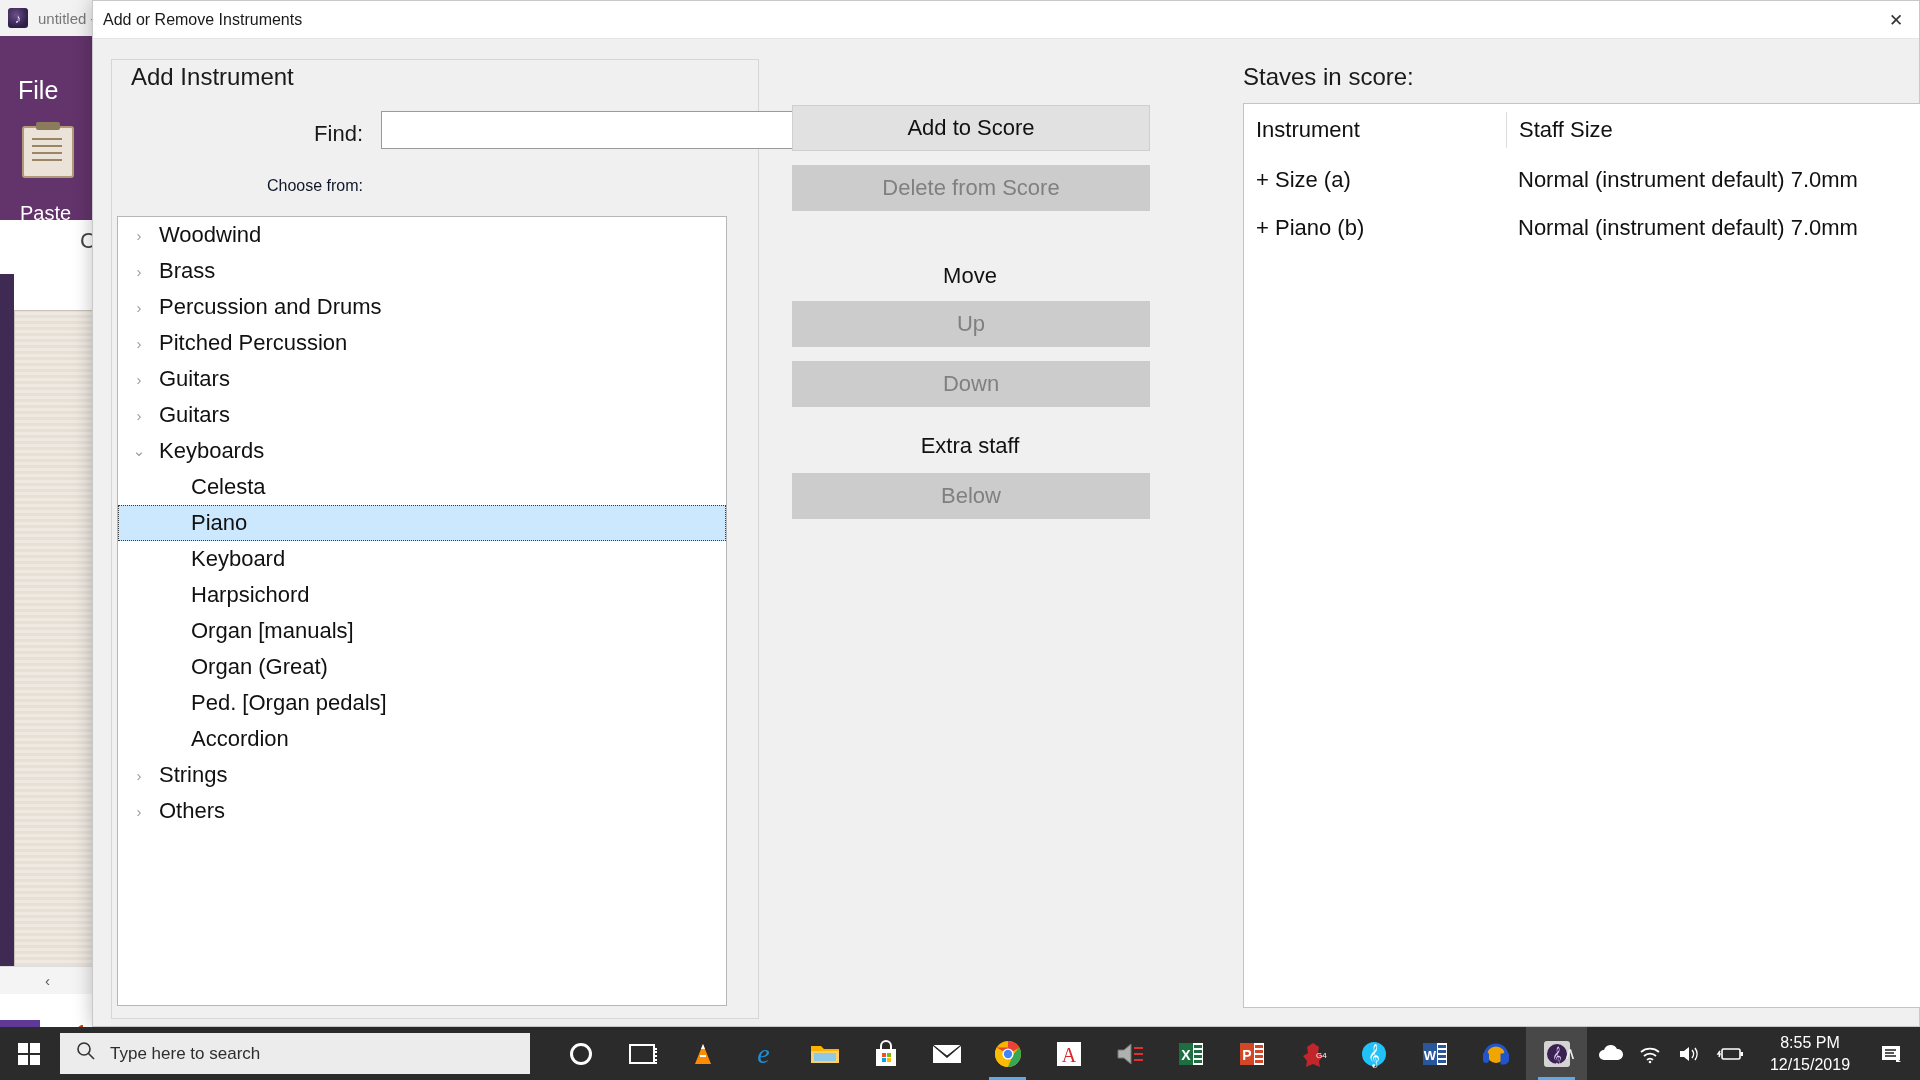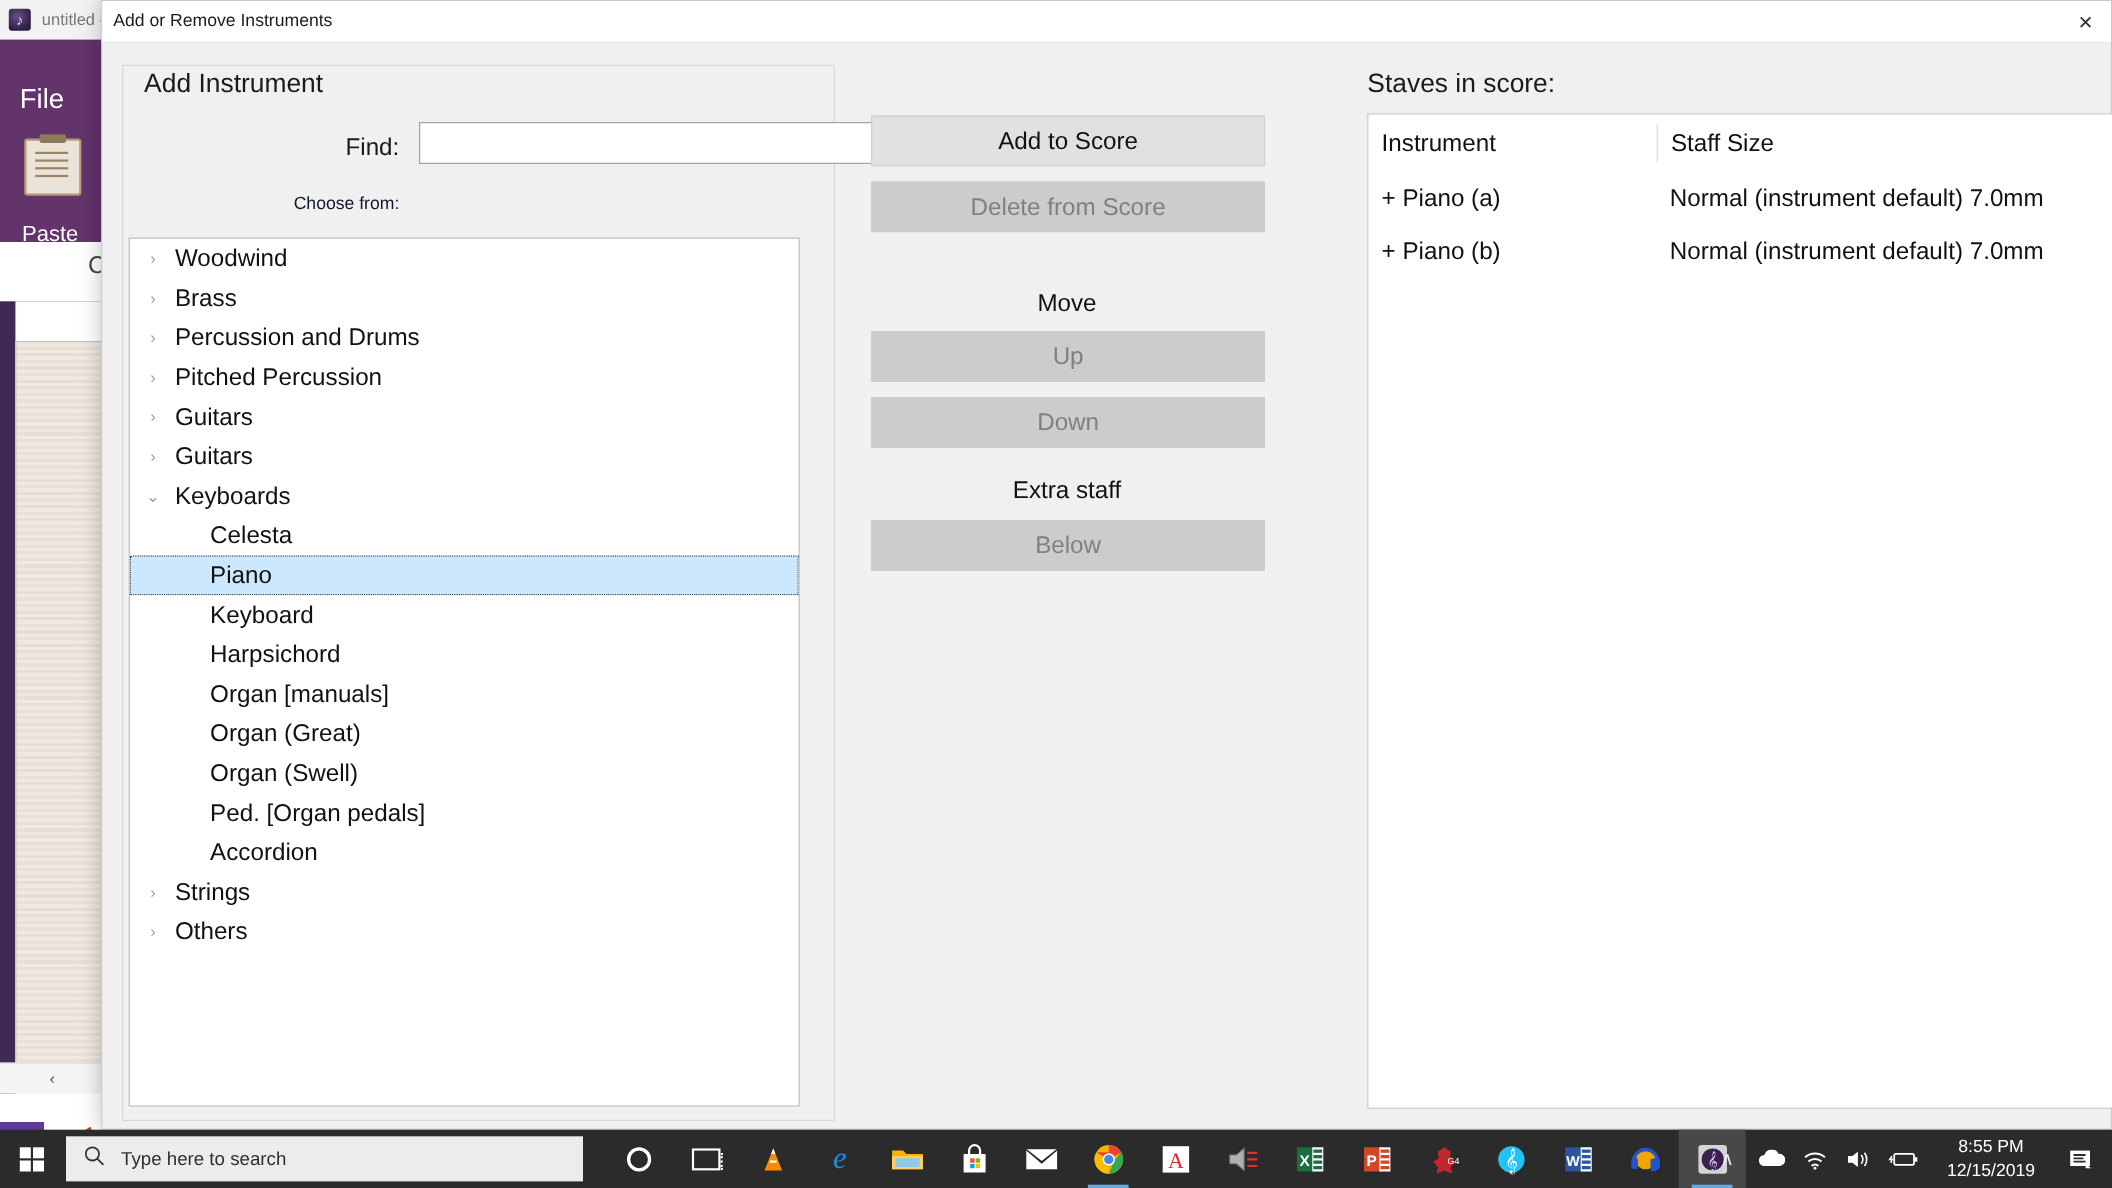--- a/index.html
+++ b/index.html
@@ -379,23 +379,20 @@
         <div class="tree-row leaf">
           <span class="lbl">Harpsichord</span>
         </div>
         <div class="tree-row leaf">
           <span class="lbl">Organ [manuals]</span>
         </div>
         <div class="tree-row leaf">
           <span class="lbl">Organ (Great)</span>
         </div>
         <div class="tree-row leaf">
-          <span class="lbl">Organ (Swell)</span>
-        </div>
-        <div class="tree-row leaf">
           <span class="lbl">Ped. [Organ pedals]</span>
         </div>
         <div class="tree-row leaf">
           <span class="lbl">Accordion</span>
         </div>
         <div class="tree-row group">
           <span class="twisty">›</span>
           <span class="lbl">Strings</span>
         </div>
         <div class="tree-row group">
@@ -417,21 +414,21 @@
     </div>
 
     <div class="staves-label">Staves in score:</div>
     <div class="staves-table">
       <div class="st-head">
         <div class="c1">Instrument</div>
         <div class="c2">Staff Size</div>
       </div>
       <div id="staves-rows">
           <div class="st-row">
-            <div class="c1">+ Piano (a)</div>
+            <div class="c1">+ Size (a)</div>
             <div class="c2">Normal (instrument default) 7.0mm</div>
           </div>
           <div class="st-row">
             <div class="c1">+ Piano (b)</div>
             <div class="c2">Normal (instrument default) 7.0mm</div>
           </div>
         </div>
     </div>
   </div>
 

